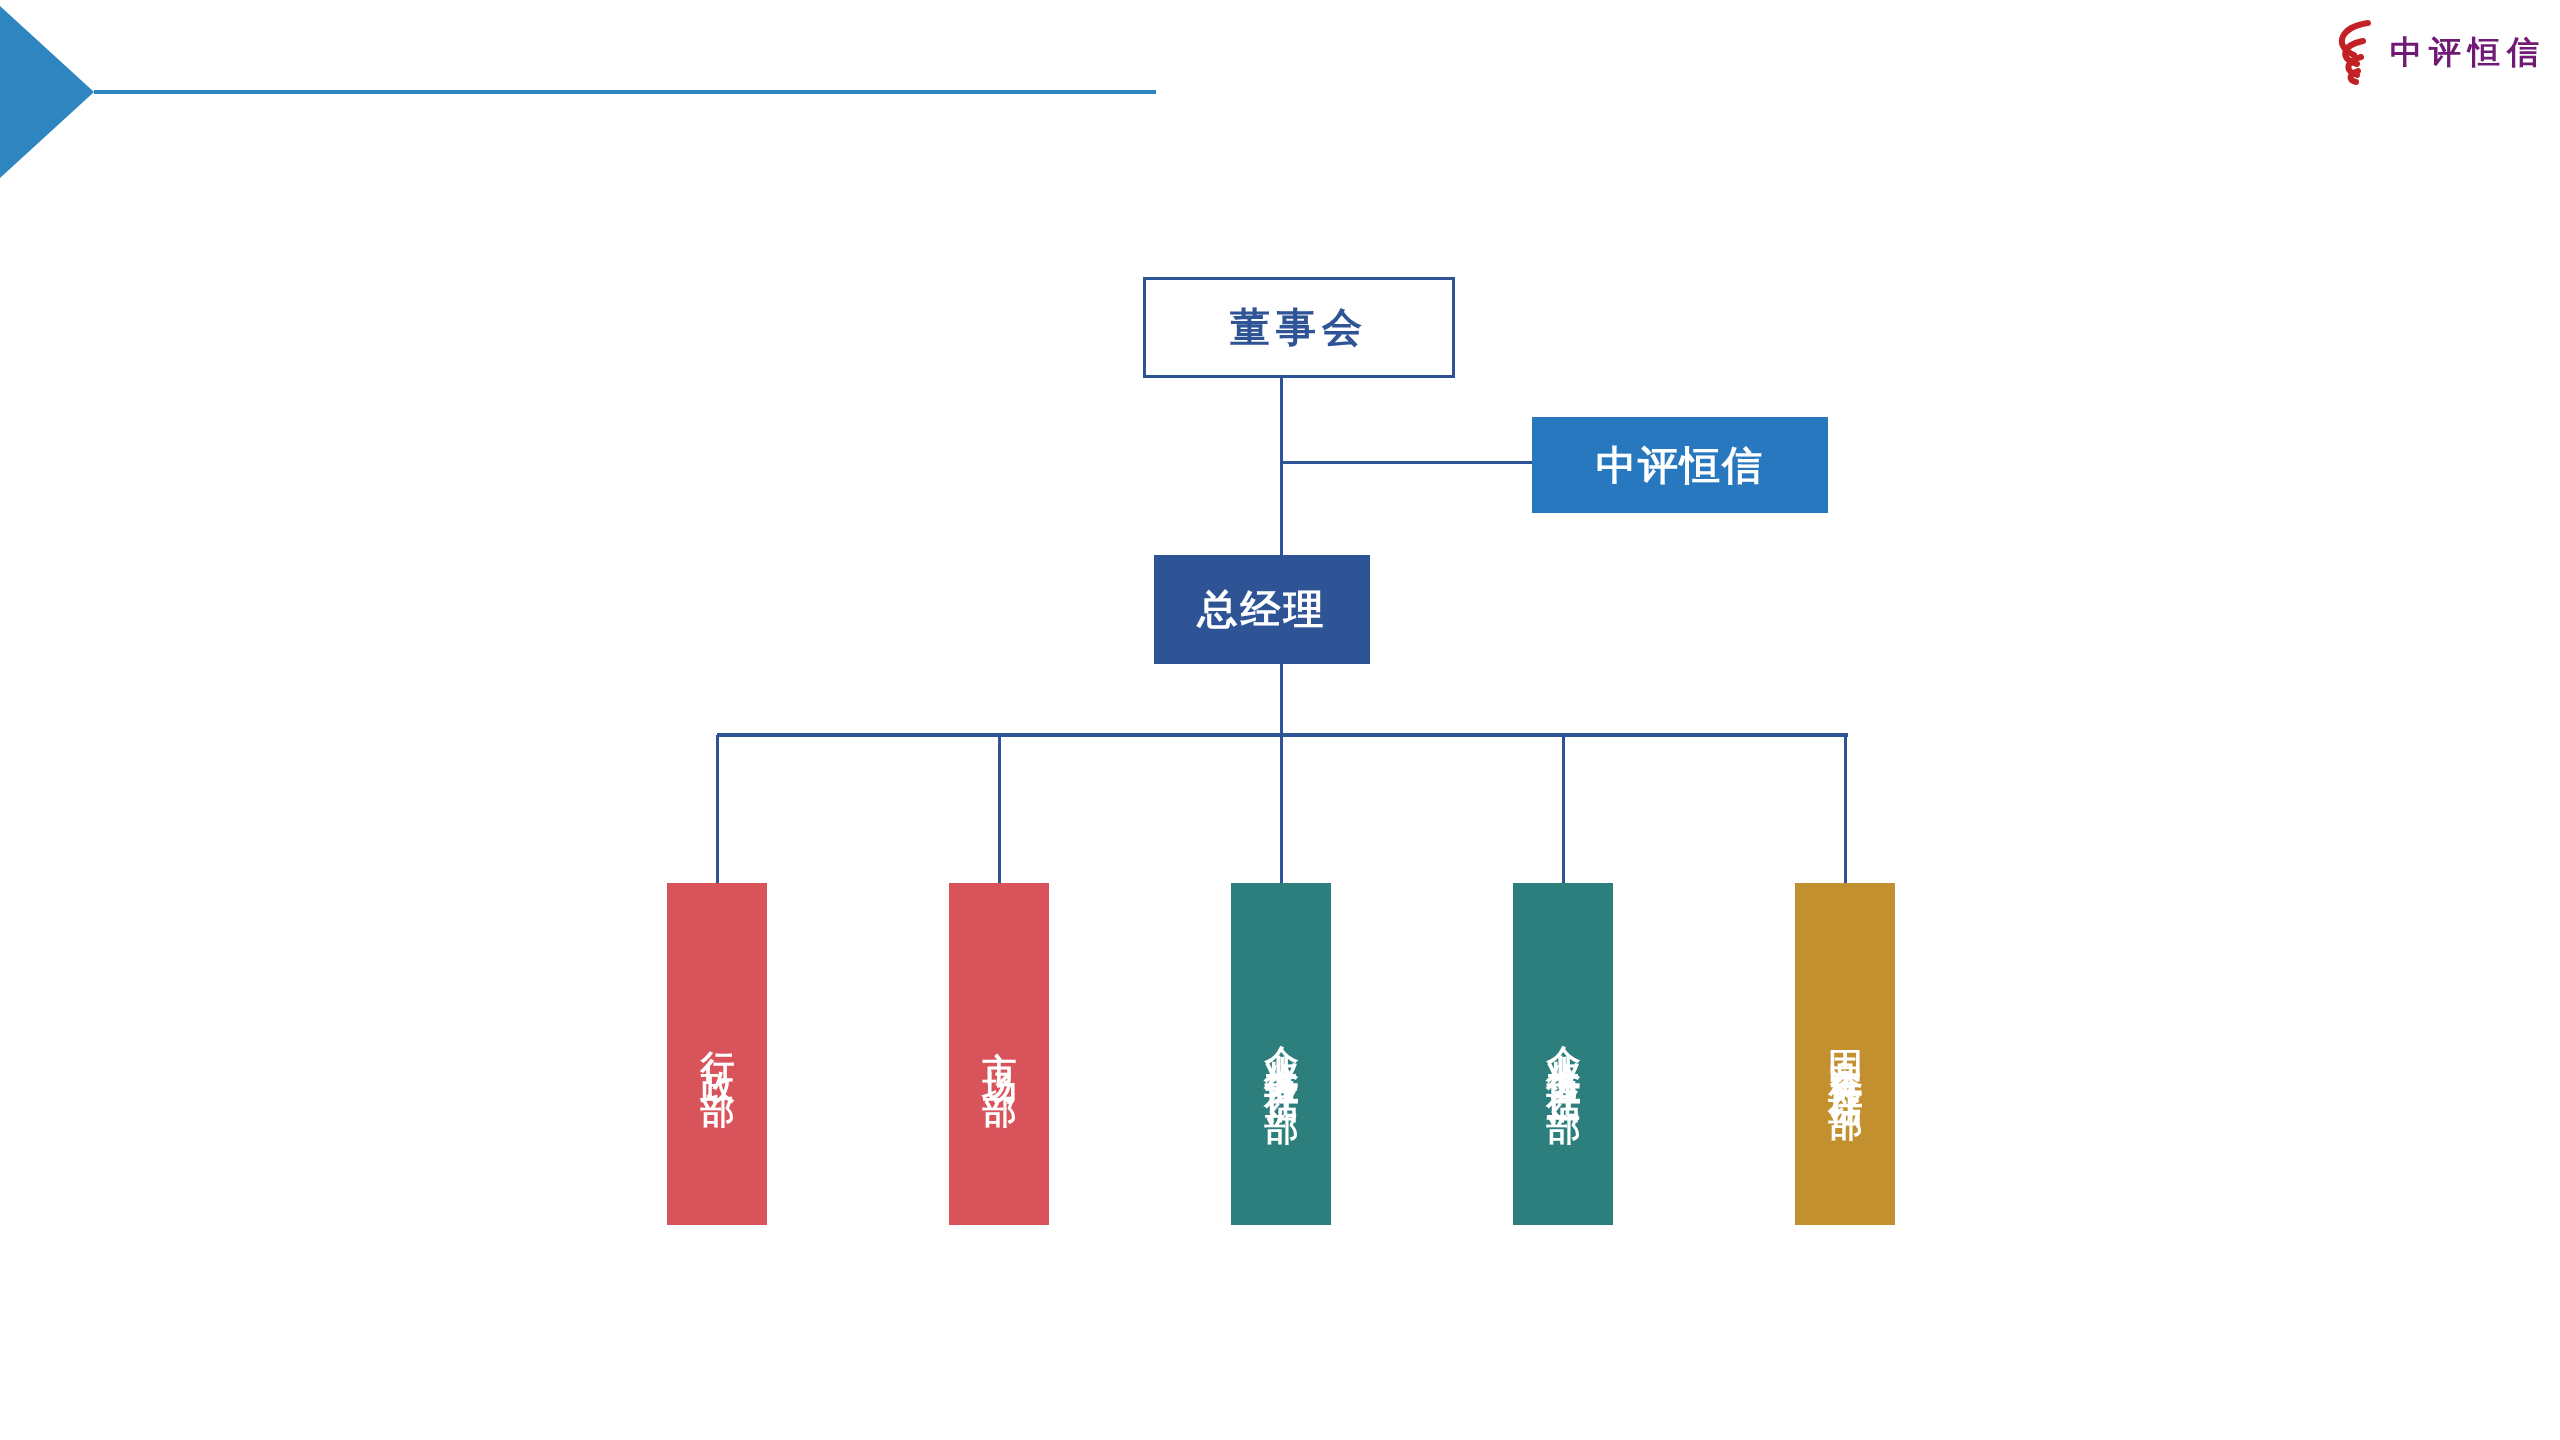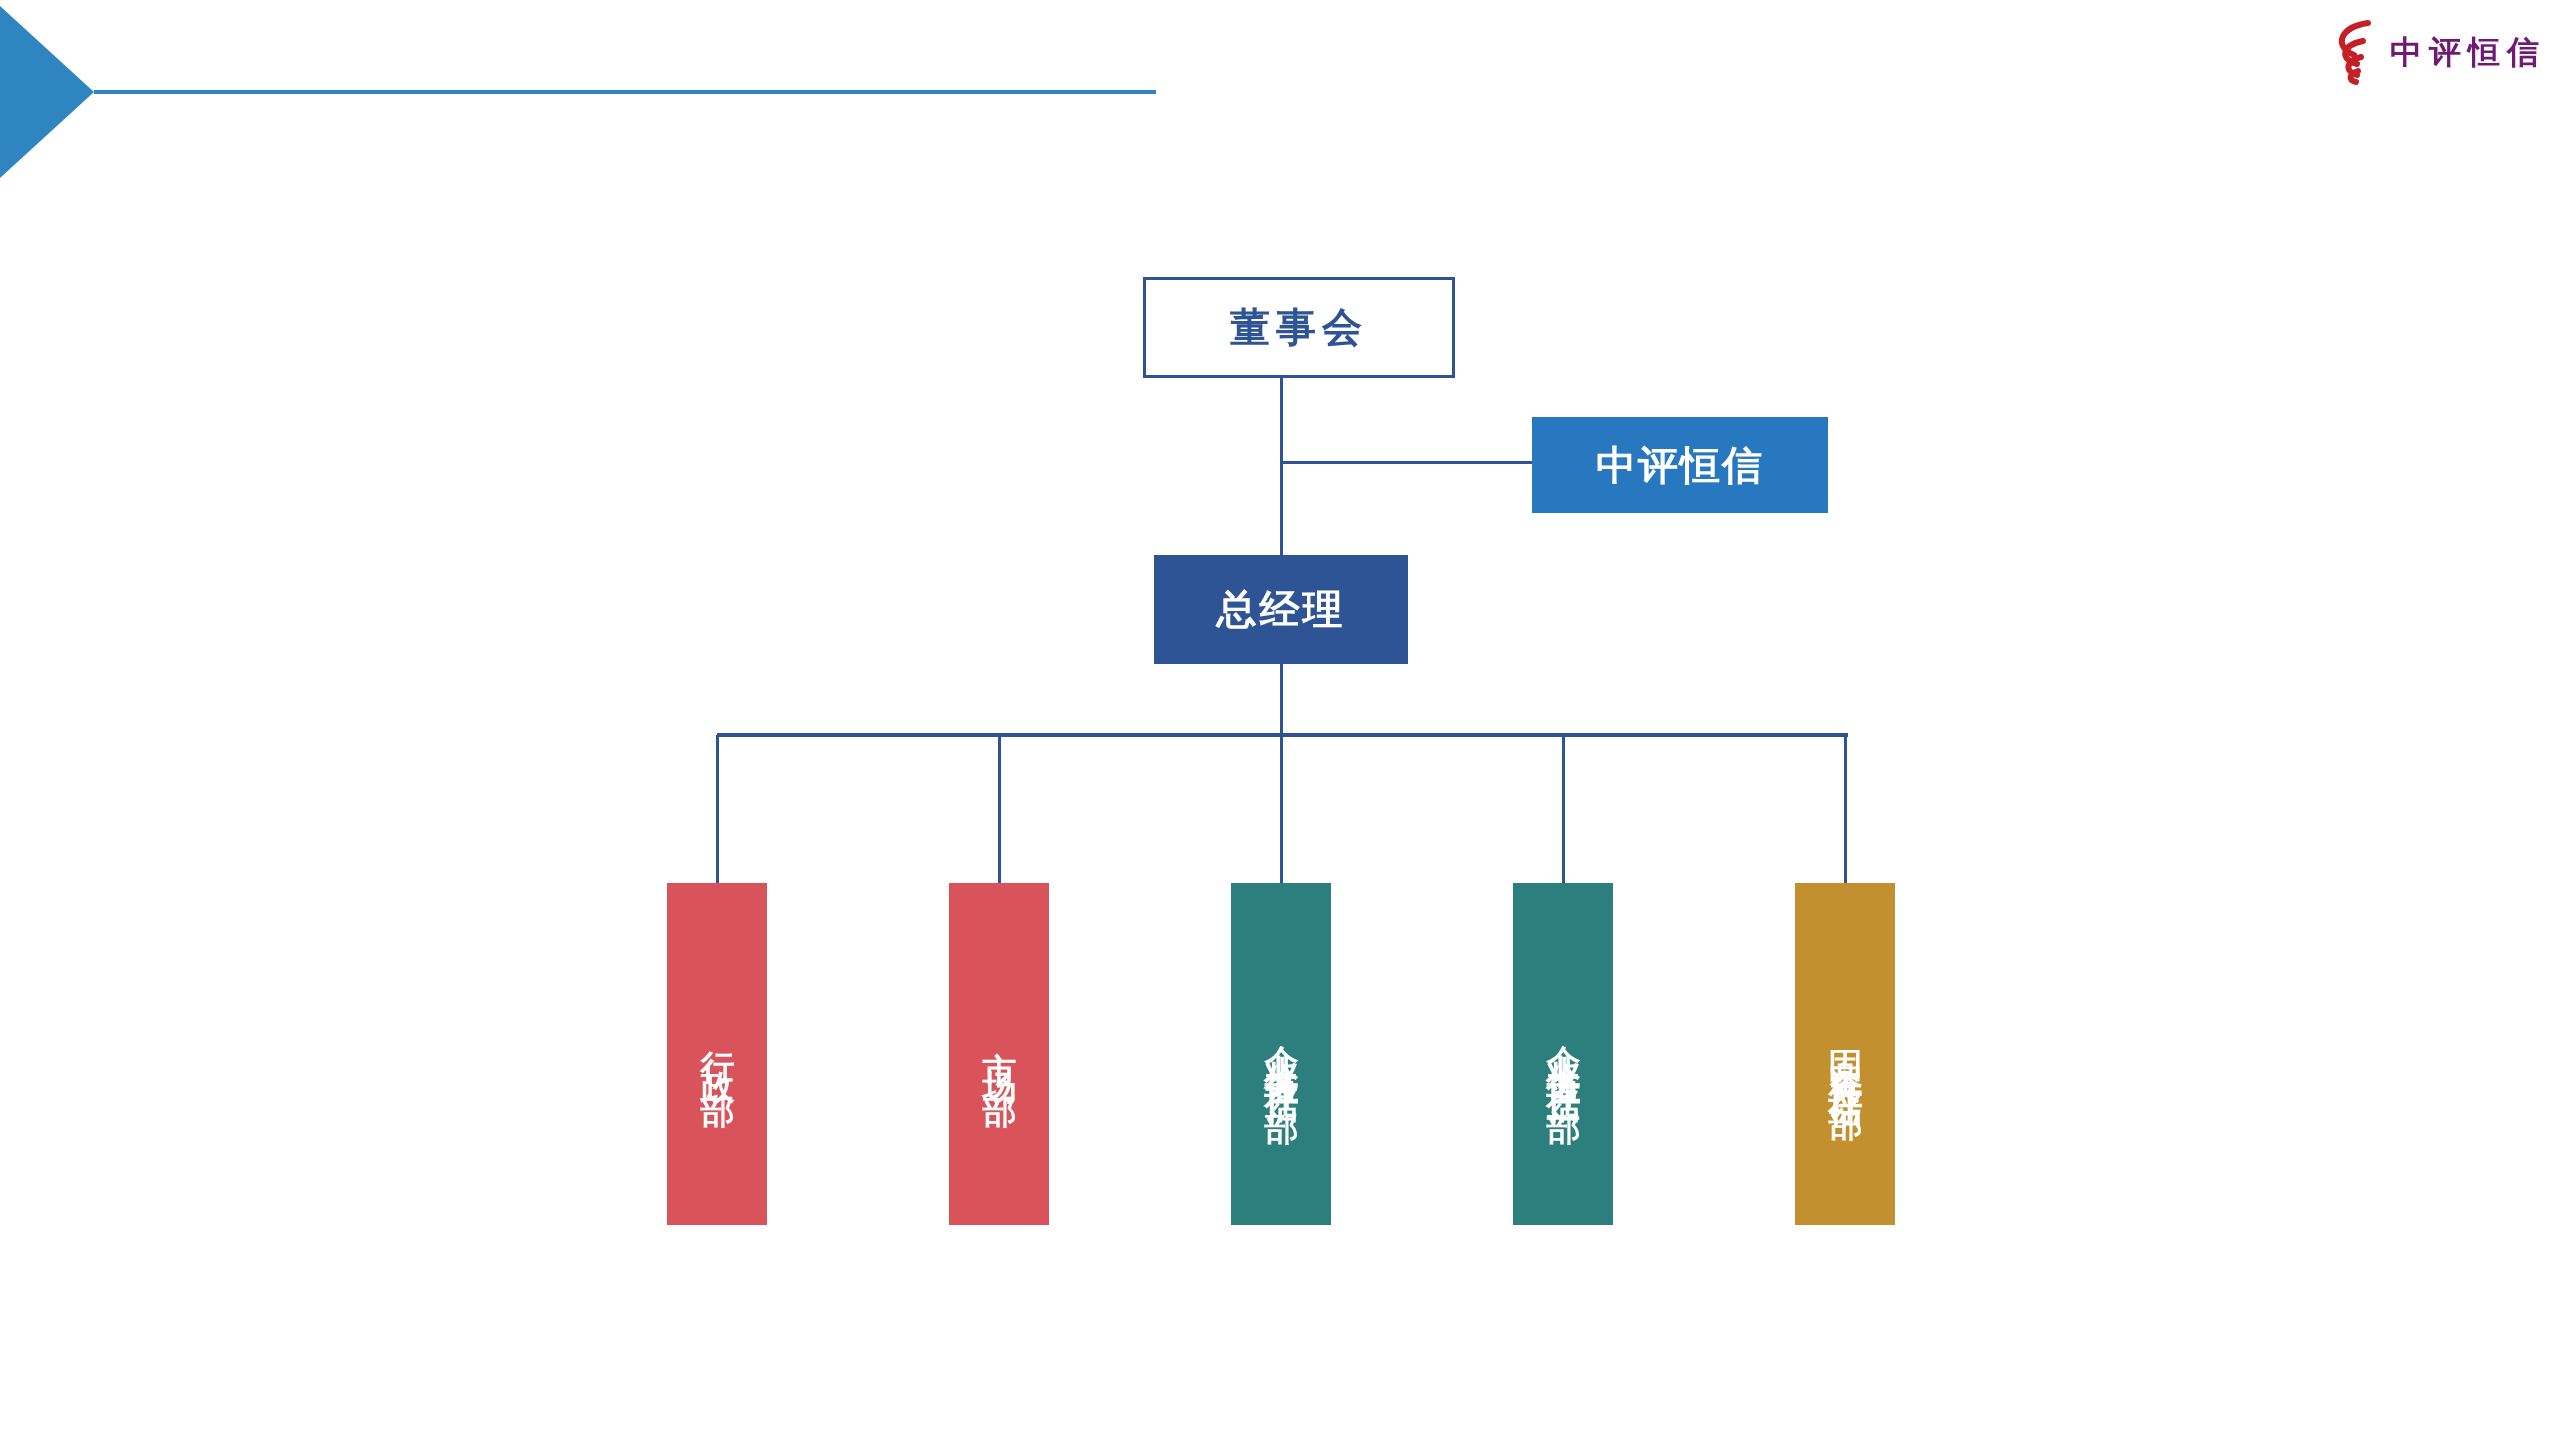--- a/index.html
+++ b/index.html
@@ -30,21 +30,21 @@
   .d1{left:716px;} .d2{left:998px;} .d3{left:1280px;} .d4{left:1562px;} .d5{left:1844px;}
   
   .box{position:absolute;display:flex;align-items:center;justify-content:center;}
   .board-box{
     left:1143px;top:277px;width:312px;height:101px;background:#ffffff;
     border:3px solid #2F5496;box-sizing:border-box;
   }
   .board-box .lbl{color:#2F5496;font-size:40px;font-weight:bold;letter-spacing:6px;}
   .quality-box{left:1532px;top:417px;width:296px;height:96px;background:#2778BE;}
   .quality-box .lbl{color:#fff;font-size:40px;font-weight:bold;letter-spacing:2px;}
-  .gm-box{left:1154px;top:555px;width:254px;height:109px;background:#2F5496;}
+  .gm-box{left:1154px;top:555px;width:216px;height:109px;background:#2F5496;}
   .gm-box .lbl{color:#fff;font-size:40px;font-weight:bold;letter-spacing:3px;}
   .dept-box{top:883px;width:100px;height:342px;}
   .dept-red {background:#D8535A;}
   .dept-teal{background:#2C7F7C;}
   .dept-gold{background:#C3902F;}
   .p1{left:667px;} .p2{left:949px;} .p3{left:1231px;} .p4{left:1513px;} .p5{left:1795px;}
   .dept-label{
     writing-mode:vertical-rl;text-orientation:upright;
     color:#ffffff;font-weight:bold;font-size:34px;letter-spacing:9px;line-height:1;
   }

